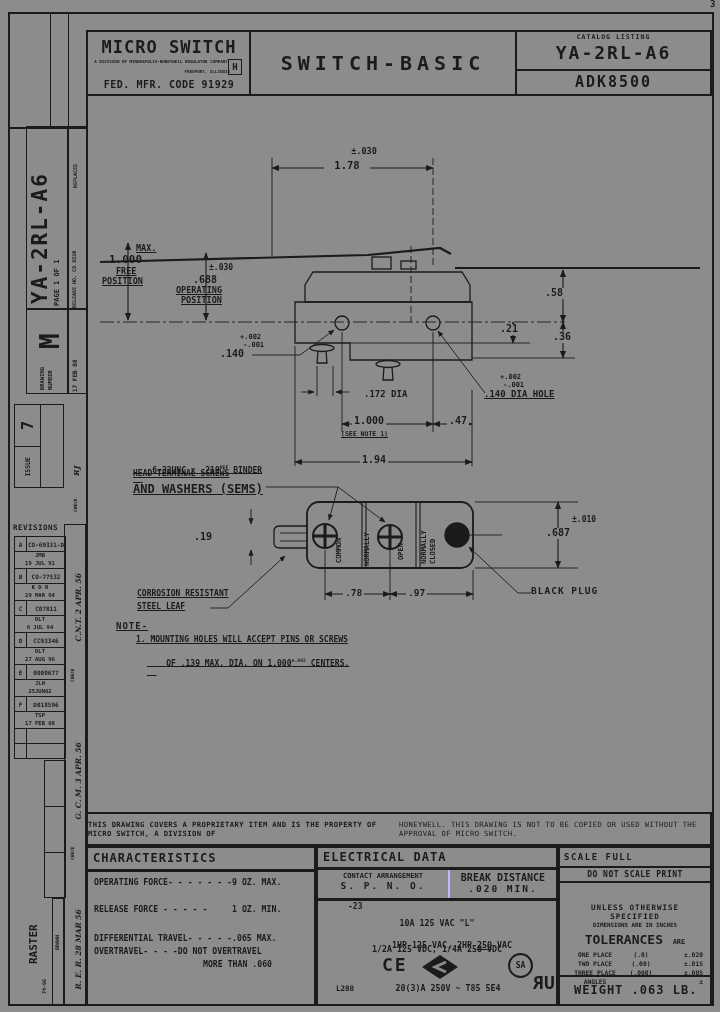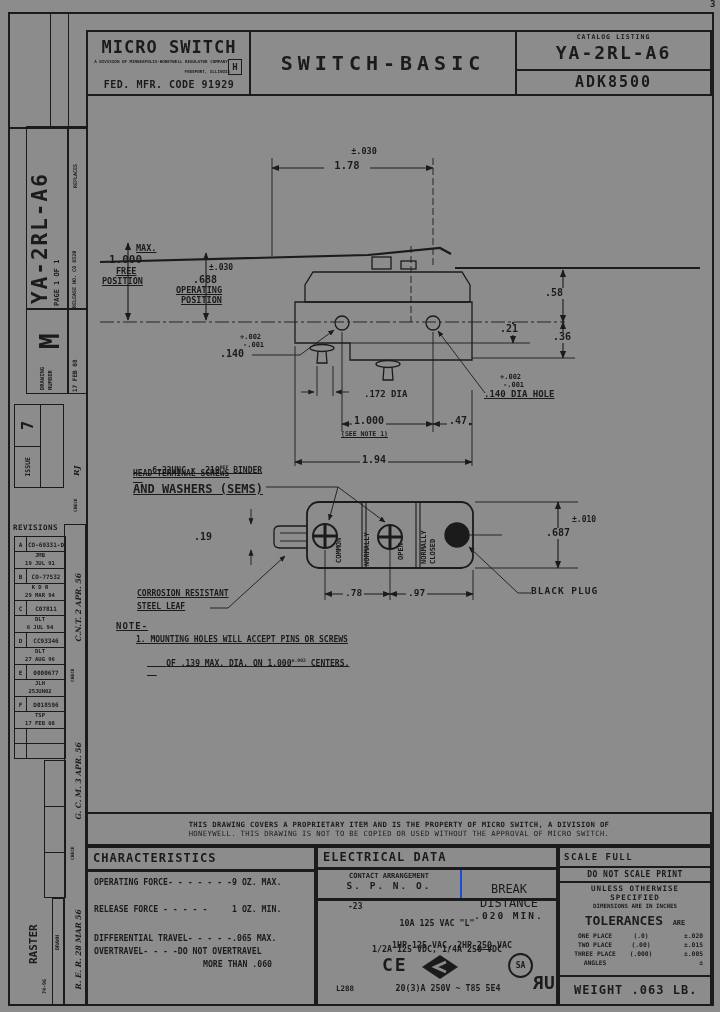--- a/index.html
+++ b/index.html
@@ -306,45 +306,45 @@
   <div class="l bg" style="left:544px;top:528px;font-size:10px">.687</div>
 
   <div class="l" style="left:531px;top:586px;font-size:9.5px;letter-spacing:1px">BLACK PLUG</div>
 
   <div class="l u" style="left:116px;top:622px;font-size:9px;letter-spacing:1px">NOTE-</div>
   <div class="l u" style="left:136px;top:636px;font-size:8px">1. MOUNTING HOLES WILL ACCEPT PINS OR SCREWS</div>
   <div class="l u" style="left:147px;top:649px;font-size:8px">
     <span>OF .139 MAX. DIA. ON 1.000</span><sup>±.002</sup><span> CENTERS.</span>
   </div>
 
-  <div class="bx" style="left:86px;top:812px;width:626px;height:34px;display:flex;flex-direction:column;align-items:center;justify-content:center">
+  <div class="bx" style="left:86px;top:812px;width:626px;height:34px;display:flex;flex-direction:row;align-items:center;justify-content:center">
     <div style="font-size:7.2px;font-weight:bold;letter-spacing:0.4px">THIS DRAWING COVERS A PROPRIETARY ITEM AND IS THE PROPERTY OF MICRO SWITCH, A DIVISION OF</div>
     <div style="font-size:7.2px;font-weight:normal;letter-spacing:0.4px">HONEYWELL. THIS DRAWING IS NOT TO BE COPIED OR USED WITHOUT THE APPROVAL OF MICRO SWITCH.</div>
   </div>
 
   <div class="bx" style="left:86px;top:846px;width:230px;height:160px">
     <div class="l" style="left:5px;top:4px;font-size:12px;letter-spacing:1px">CHARACTERISTICS</div>
     <div class="ln" style="left:0;top:21px;width:100%;height:3px"></div>
     <div class="l" style="left:6px;top:30px;font-size:8.2px">OPERATING FORCE- - - - - - -9 OZ. MAX.</div>
     <div class="l" style="left:6px;top:57px;font-size:8.2px">RELEASE FORCE - - - - -     1 OZ. MIN.</div>
     <div class="l" style="left:6px;top:86px;font-size:8.2px">DIFFERENTIAL TRAVEL- - - - -.065 MAX.</div>
     <div class="l" style="left:6px;top:99px;font-size:8.2px">OVERTRAVEL- - - -DO NOT OVERTRAVEL</div>
     <div class="l" style="left:115px;top:112px;font-size:8.2px">MORE THAN .060</div>
   </div>
 
   <div class="bx" style="left:316px;top:846px;width:242px;height:160px">
     <div class="l" style="left:5px;top:3px;font-size:12px;letter-spacing:1px">ELECTRICAL DATA</div>
     <div class="ln" style="left:0;top:19px;width:100%;height:3px"></div>
     <div class="abs" style="left:0;top:22px;width:100%;height:28px;display:flex">
-      <div style="width:144px;border-right:2px solid #1d4ed8;text-align:center">
+      <div style="width:132px;border-right:2px solid #c4b5fd;text-align:center">
         <div style="font-size:7px;font-weight:bold;padding-top:2px">CONTACT ARRANGEMENT</div>
         <div style="font-size:9.5px;font-weight:bold;letter-spacing:2px">S. P. N. O.</div>
       </div>
       <div style="flex:1;text-align:center">
-        <div style="font-size:12px;font-weight:normal;padding-top:12px">BREAK DISTANCE</div>
+        <div style="font-size:10px;font-weight:bold;padding-top:2px">BREAK DISTANCE</div>
         <div style="font-size:9.5px;font-weight:bold;letter-spacing:2px">.020 MIN.</div>
       </div>
     </div>
     <div class="ln" style="left:0;top:50px;width:100%;height:2.5px"></div>
     <div class="l" style="left:30px;top:55px;font-size:8px">-23</div>
     <div class="l ctr" style="left:0;top:71px;width:100%;font-size:8.3px">10A 125 VAC "L"</div>
     <div class="l ctr" style="left:0;top:84px;width:100%;font-size:8.3px">
       <span>1HP 125 VAC, 2HP </span><span class="u">250</span><span> VAC</span>
     </div>
     <div class="l ctr" style="left:0;top:97px;width:100%;font-size:8.3px">1/2A 125 VDC, 1/4A 250 VDC</div>
@@ -369,21 +369,21 @@
     <div class="l ctr" style="left:30px;top:136px;width:200px;font-size:8.3px">20(3)A 250V ~ T85 5E4</div>
   </div>
 
   <div class="bx" style="left:558px;top:846px;width:154px;height:160px">
     <div style="height:20px;border-bottom:2px solid #1b1b1b;display:flex;align-items:center">
       <span style="font-size:9px;font-weight:bold;letter-spacing:1.5px;padding-left:4px">SCALE FULL</span>
     </div>
     <div style="height:15px;border-bottom:2px solid #1b1b1b;display:flex;align-items:center;justify-content:center">
       <span style="font-size:8px;font-weight:bold;letter-spacing:0.5px">DO NOT SCALE PRINT</span>
     </div>
-    <div style="height:94px;border-bottom:2px solid #1b1b1b;text-align:center;padding-top:1px">
+    <div style="height:94px;border-bottom:2px solid #1b1b1b;text-align:center;padding-top:20px">
       <div style="font-size:7.5px;font-weight:bold;letter-spacing:1px">UNLESS OTHERWISE</div>
       <div style="font-size:7.5px;font-weight:bold;letter-spacing:1px">SPECIFIED</div>
       <div style="font-size:5.8px;font-weight:bold;margin-top:1px">DIMENSIONS ARE IN INCHES</div>
       <div style="margin:1px 0 2px">
         <span style="font-size:13px;font-weight:bold">TOLERANCES</span>
         <span style="font-size:7px;font-weight:bold">ARE</span>
       </div>
       <div class="tolrow">
           <span>ONE PLACE</span>
           <span>(.0)</span>

